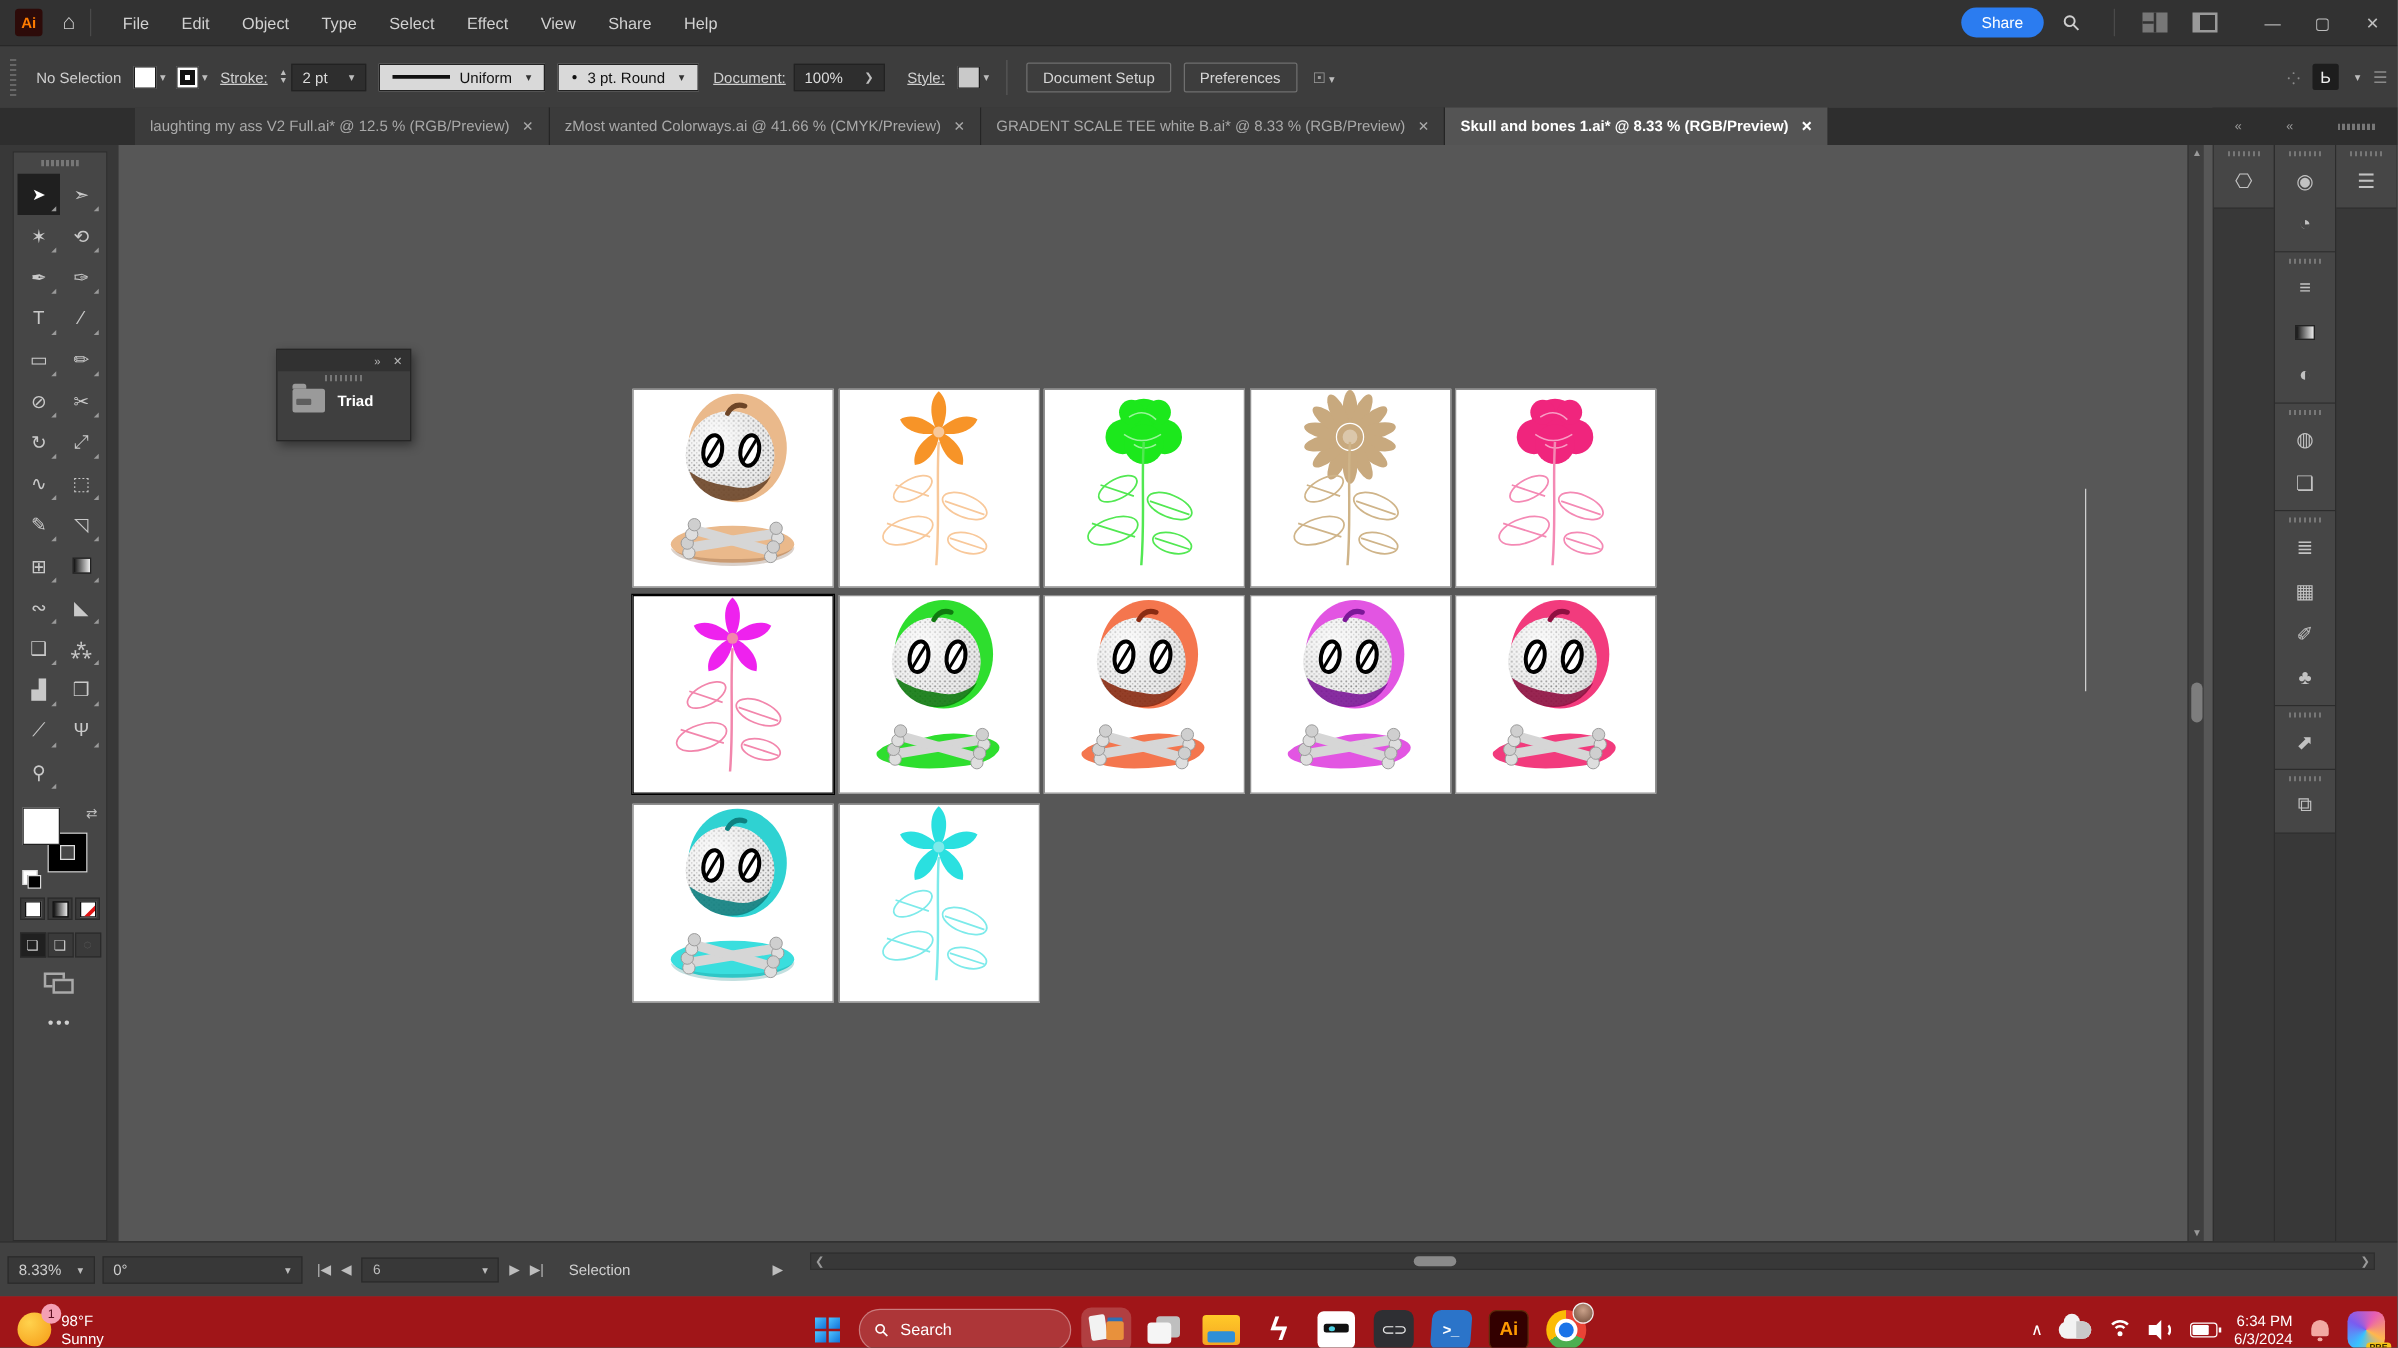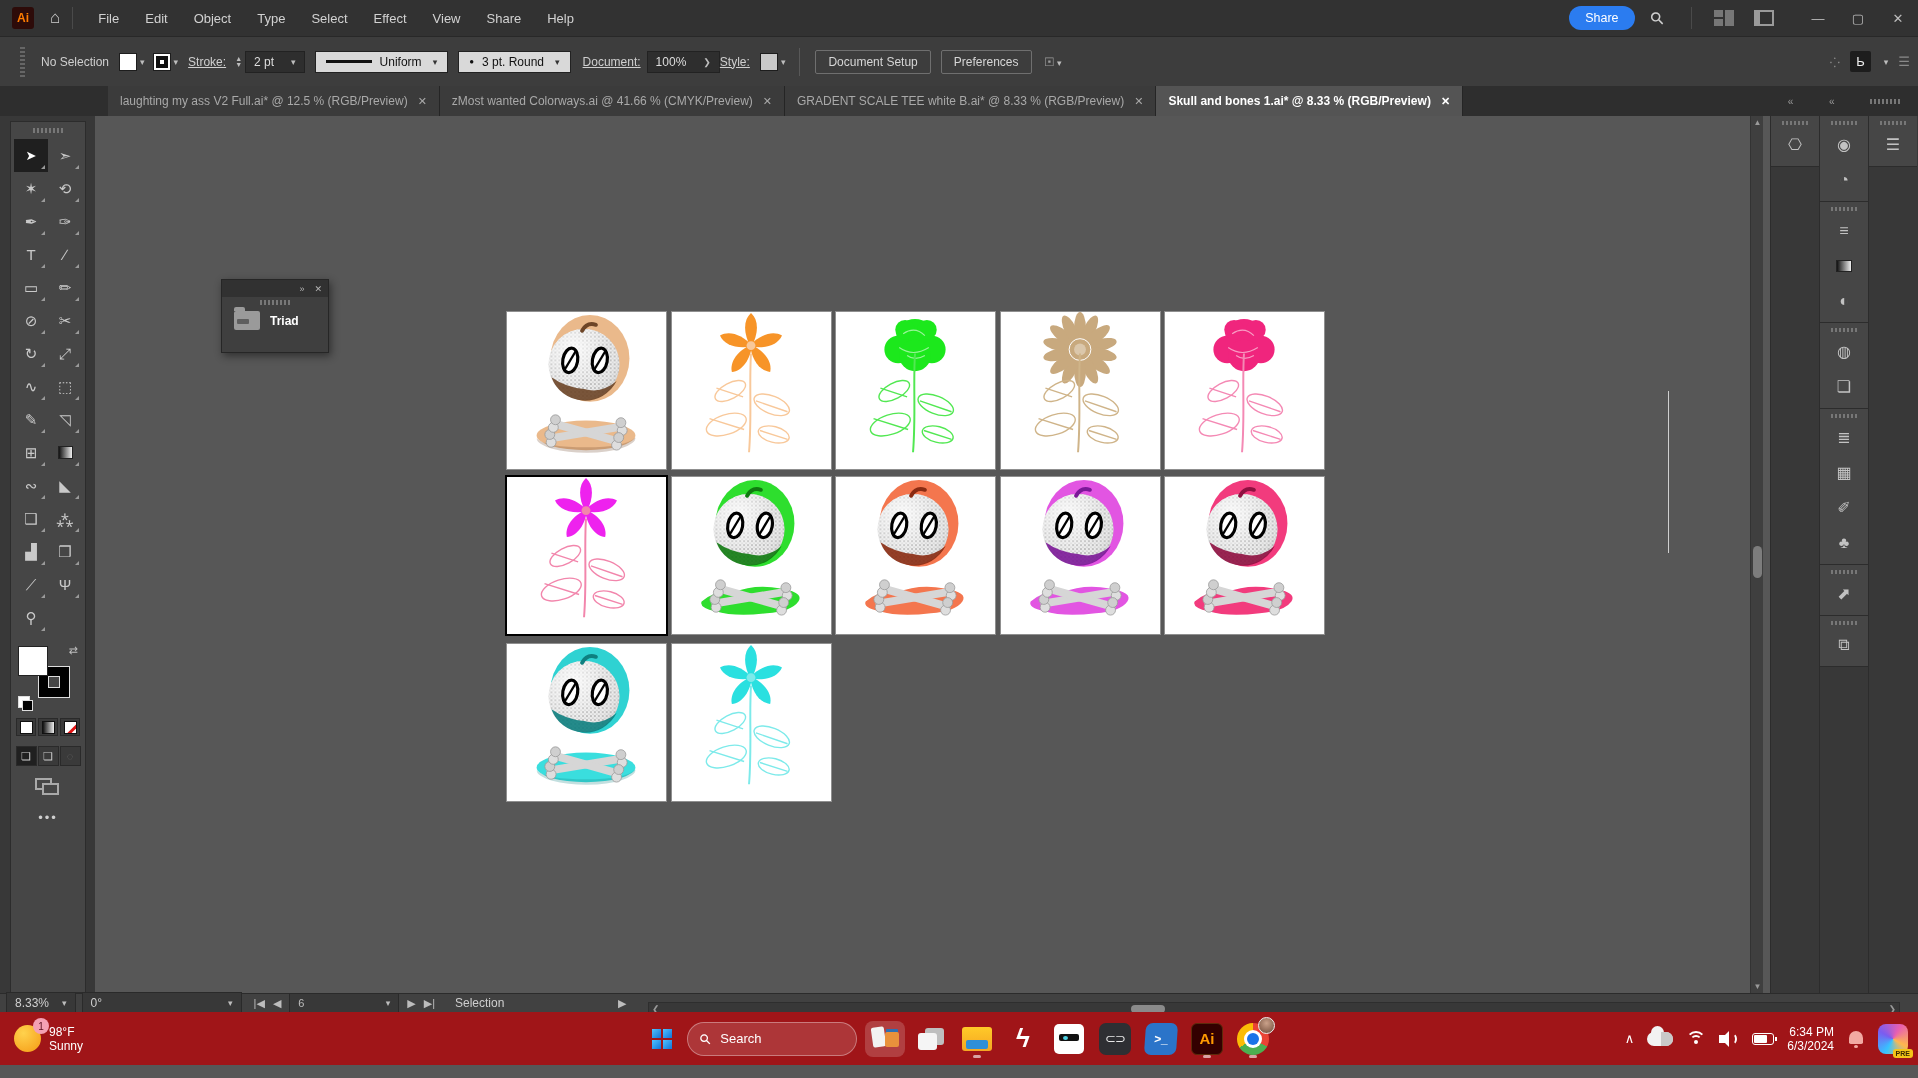--- a/index.html
+++ b/index.html
@@ -18,21 +18,21 @@
   .share-btn { background:#2b7cf0; color:#fff; border:none; border-radius:13px; padding:5px 16px; font-size:12.5px; }
   .search-ico { font-size:17px; margin:0 16px; color:#cfcfcf; transform:rotate(-45deg); display:inline-block; }
   .ws-ico { width:20px; height:16px; margin:0 10px; display:inline-block; }
   .ws-ico.grid { background:linear-gradient(#777,#777); position:relative; }
   .ws-ico.grid i { position:absolute; background:#323232; }
   .ws-ico.panel { border:2px solid #9a9a9a; border-left-width:6px; }
   .win-controls { display:flex; margin-left:14px; }
   .win-btn { width:40px; height:36px; display:flex; align-items:center; justify-content:center; color:#bdbdbd; font-size:13px; }
 
   
-  .controlbar { height:50px; background:#3d3d3d; border-top:1px solid #282828; display:flex; align-items:center; font-size:12px; color:#cfcfcf; padding-left:20px; }
+  .controlbar { height:50px; background:#3d3d3d; border-top:1px solid #282828; display:flex; align-items:center; font-size:12px; color:#cfcfcf; padding-left:8px; }
   .cb-grip { width:5px; height:30px; margin-right:10px;
     background:repeating-linear-gradient(#666 0 2px,transparent 2px 4px); }
   .cb-label { margin:0 6px; }
   .cb-underline { text-decoration:underline; }
   .swatch-btn { display:flex; align-items:center; margin:0 4px; }
   .sw { width:18px; height:18px; border:1px solid #1d1d1d; background:#fff; }
   .sw.stroke-sw { position:relative; }
   .sw.stroke-sw::after { content:""; position:absolute; inset:2px; border:4px solid #111; }
   .chev { font-size:9px; color:#bdbdbd; margin-left:3px; }
   .stepper { display:flex; flex-direction:column; font-size:7px; line-height:6px; color:#bdbdbd; margin:0 3px; }
@@ -113,21 +113,21 @@
 
   
   .rightdock { width:148px; background:#383838; display:flex; }
   .dockcol { width:49px; border-left:1px solid #2c2c2c; }
   .dockpanel { background:#464646; border-bottom:1px solid #2c2c2c; padding:3px 0 4px; }
   .dockpanel .grip-h { width:26px; height:4px; margin:2px auto 2px; }
   .dicon { height:35px; display:flex; align-items:center; justify-content:center; color:#c2c2c2; font-size:16px; }
   .dicon .g-grad { width:16px; height:12px; background:linear-gradient(90deg,#111,#eee); border:1px solid #222; }
 
   
-  .statusbar { height:19px; background:#414141; border-top:1px solid #2b2b2b; display:flex; align-items:center; font-size:12px; color:#cfcfcf; position:relative; }
+  .statusbar { height:44px; background:#414141; border-top:1px solid #2b2b2b; display:flex; align-items:center; font-size:12px; color:#cfcfcf; position:relative; }
   .sb-field { background:#383838; border:1px solid #2a2a2a; padding:3px 8px; margin-left:6px; display:flex; align-items:center; gap:10px; }
   .sb-nav { display:flex; align-items:center; gap:8px; margin-left:12px; color:#bdbdbd; font-size:11px; }
   .sb-status { position:absolute; left:455px; }
   .sb-play { position:absolute; left:618px; color:#bdbdbd; font-size:11px; }
   .hscroll { position:absolute; left:648px; right:18px; top:8px; height:14px; background:#383838; border:1px solid #2e2e2e; }
   .hscroll .thumb { position:absolute; top:2px; height:8px; width:34px; border-radius:4px; background:#8a8a8a; left:482px; }
   .hscroll .arr { position:absolute; top:1px; color:#9a9a9a; font-size:9px; }
 
   
   .taskbar { height:53px; background:#a01518; position:relative; display:flex; align-items:center; justify-content:center; }
@@ -251,21 +251,21 @@
   <span class="field-light" style="margin-left:10px">
       <span style="font-size:8px">●</span>
       <span>3 pt. Round</span>
       <span class="chev" style="color:#333">▾</span>
     </span>
   <span class="cb-label cb-underline" style="margin-left:12px">Document:</span>
   <span class="field-dark">
       <span>100%</span>
       <span class="chev">❯</span>
     </span>
-  <span class="cb-label cb-underline" style="margin-left:0">Style:</span>
+  <span class="cb-label cb-underline" style="margin-left:18px">Style:</span>
   <span class="swatch-btn">
       <span class="sw" style="background:#c9c9c9"></span>
       <span class="chev">▾</span>
     </span>
   <span class="cb-sep"></span>
   <button class="cb-btn">Document Setup</button>
   <button class="cb-btn">Preferences</button>
   <span style="margin-left:8px;color:#9a9a9a">🞔<span class="chev">▾</span></span>
   <div class="cb-right">
     <span class="dim">⁘</span>

